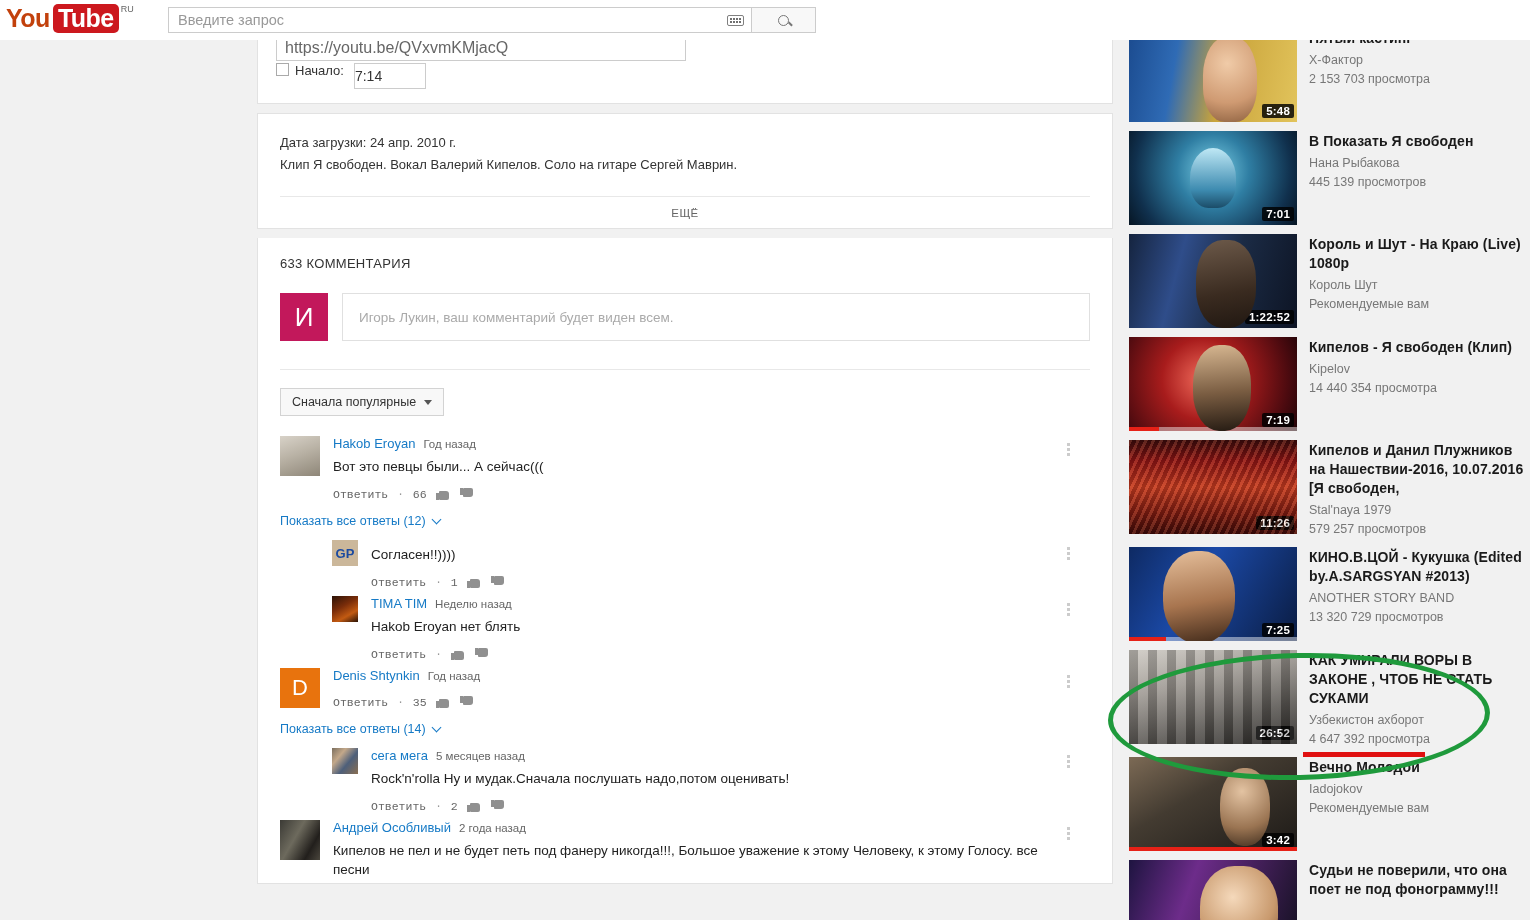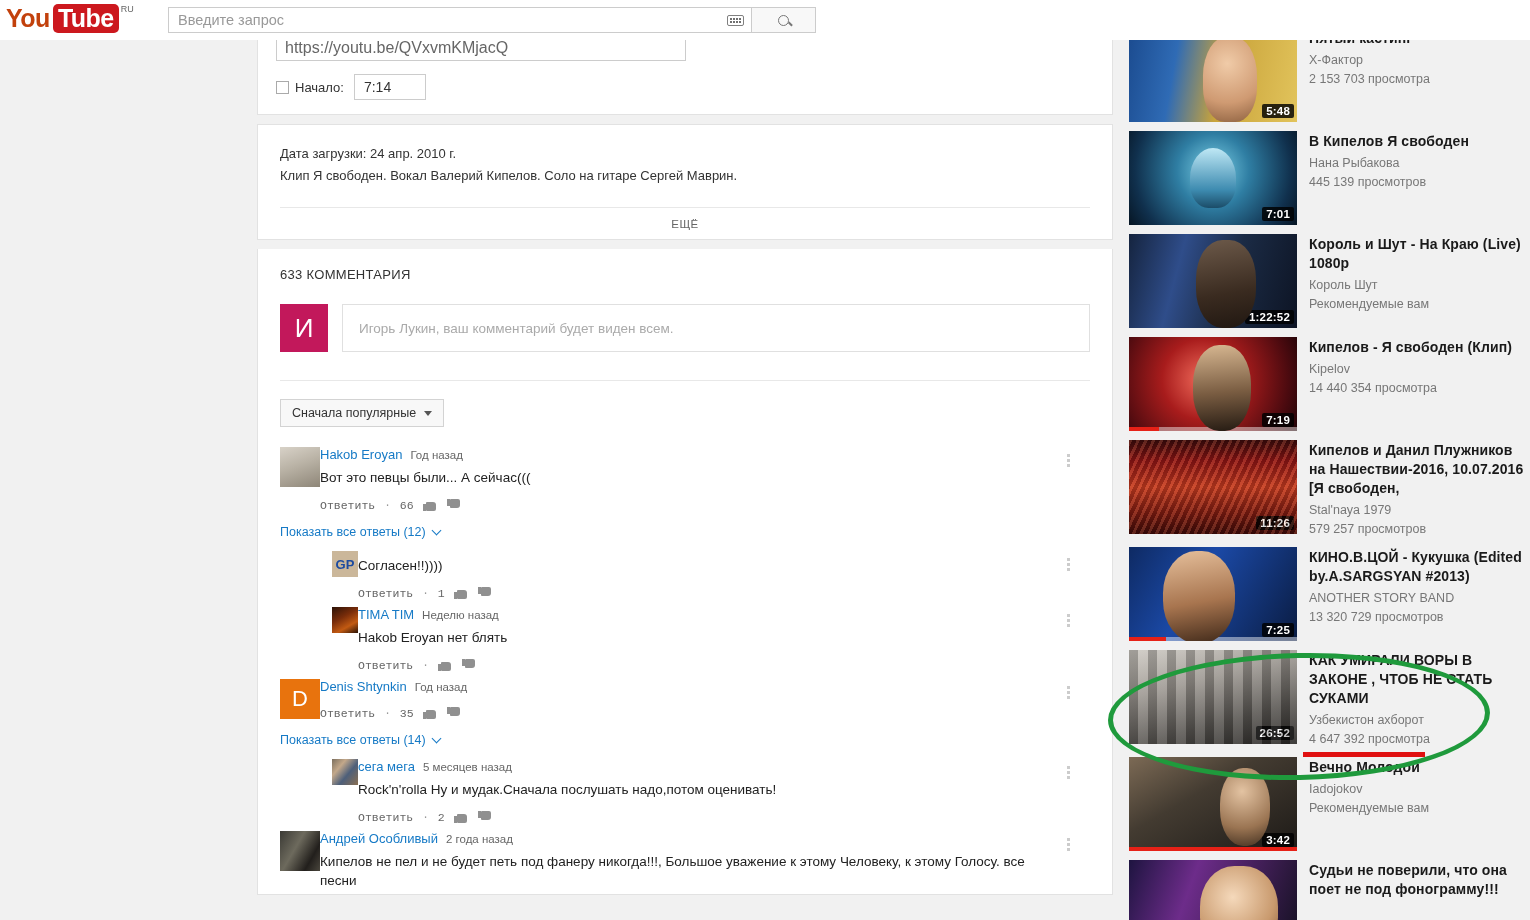--- a/index.html
+++ b/index.html
@@ -112,34 +112,34 @@
   .url-field {
     width: 410px; height: 27px;
     border: 1px solid #ccc; background: #fff;
     display: flex; align-items: center;
     padding: 0 8px;
     font-size: 16px; color: #666;
     overflow: hidden; white-space: nowrap;
     margin-top: -6px;
   }
   .start-row {
-    display: flex; align-items: center;
-    margin-top: 13px;
+    display: flex; align-items: flex-start;
+    margin-top: 2px;
   }
   .cb {
     width: 13px; height: 13px;
     border: 1px solid #aaa; background: #fff;
     margin-right: 6px;
     cursor: pointer;
   }
   .start-label { font-size: 13px; color: #333; margin-right: 10px; }
   .time-field {
     width: 72px; height: 26px;
     border: 1px solid #ccc; background: #fff;
-    display: flex; align-items: center; padding-left: 9px;
+    display: flex; align-items: center; 
     font-size: 14px; color: #333;
   }
 
   
   .desc-panel {
     margin-top: 9px;
     border-top: 1px solid #e2e2e2;
     padding: 18px 22px 0 22px;
   }
   .desc-line { font-size: 13px; color: #333; line-height: 22px; }
@@ -187,21 +187,21 @@
     border: 1px solid #d3d3d3;
     background: #f8f8f8;
     padding: 6px 11px;
     font-size: 12.5px; color: #333;
     cursor: pointer;
     margin-bottom: 20px;
   }
   .caret { width: 0; height: 0; border-left: 4px solid transparent; border-right: 4px solid transparent; border-top: 5px solid #555; }
 
   
-  .c-item { display: flex; position: relative; margin-bottom: 4px; }
+  .c-item { display: flex; gap: 13px; position: relative; margin-bottom: 4px; }
   .c-item.reply { margin-left: 52px; }
   .c-av {
     width: 40px; height: 40px; flex: 0 0 40px;
     overflow: hidden;
     display: flex; align-items: center; justify-content: center;
     color: #fff; font-size: 22px;
   }
   .c-item.reply .c-av { width: 26px; height: 26px; flex: 0 0 26px; font-size: 14px; }
   .c-body { flex: 1; padding-right: 40px; }
   .c-head { display: flex; align-items: baseline; gap: 8px; line-height: 16px; }
@@ -519,21 +519,21 @@
       <div class="s-item">
         <div class="s-thumb th1">
           <span class="s-dur">5:48</span>
         </div>
         <div class="s-meta"><div class="s-title">Пятый кастинг</div><div class="s-chan">Х-Фактор</div><div class="s-views">2 153 703 просмотра</div></div>
       </div>
       <div class="s-item">
         <div class="s-thumb th2">
           <span class="s-dur">7:01</span>
         </div>
-        <div class="s-meta"><div class="s-title">В Кипелов Я свободен</div><div class="s-chan">Нана Рыбакова</div><div class="s-views">445 139 просмотров</div></div>
+        <div class="s-meta"><div class="s-title">В Показать Я свободен</div><div class="s-chan">Нана Рыбакова</div><div class="s-views">445 139 просмотров</div></div>
       </div>
       <div class="s-item">
         <div class="s-thumb th3">
           <span class="s-dur">1:22:52</span>
         </div>
         <div class="s-meta"><div class="s-title">Король и Шут - На Краю (Live) 1080p</div><div class="s-chan">Король Шут</div><div class="s-views">Рекомендуемые вам</div></div>
       </div>
       <div class="s-item">
         <div class="s-thumb th4">
           <span class="s-dur">7:19</span>

